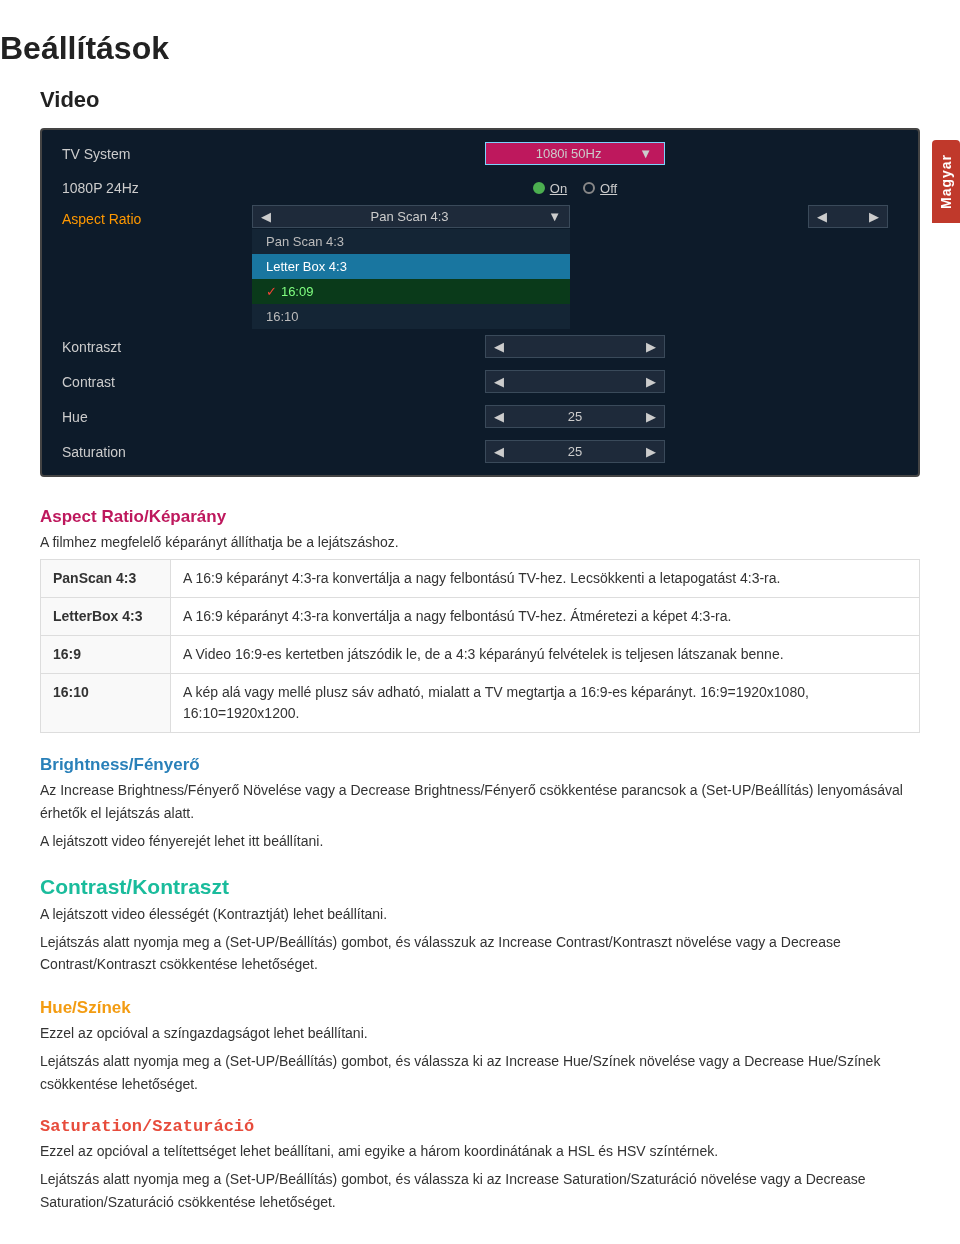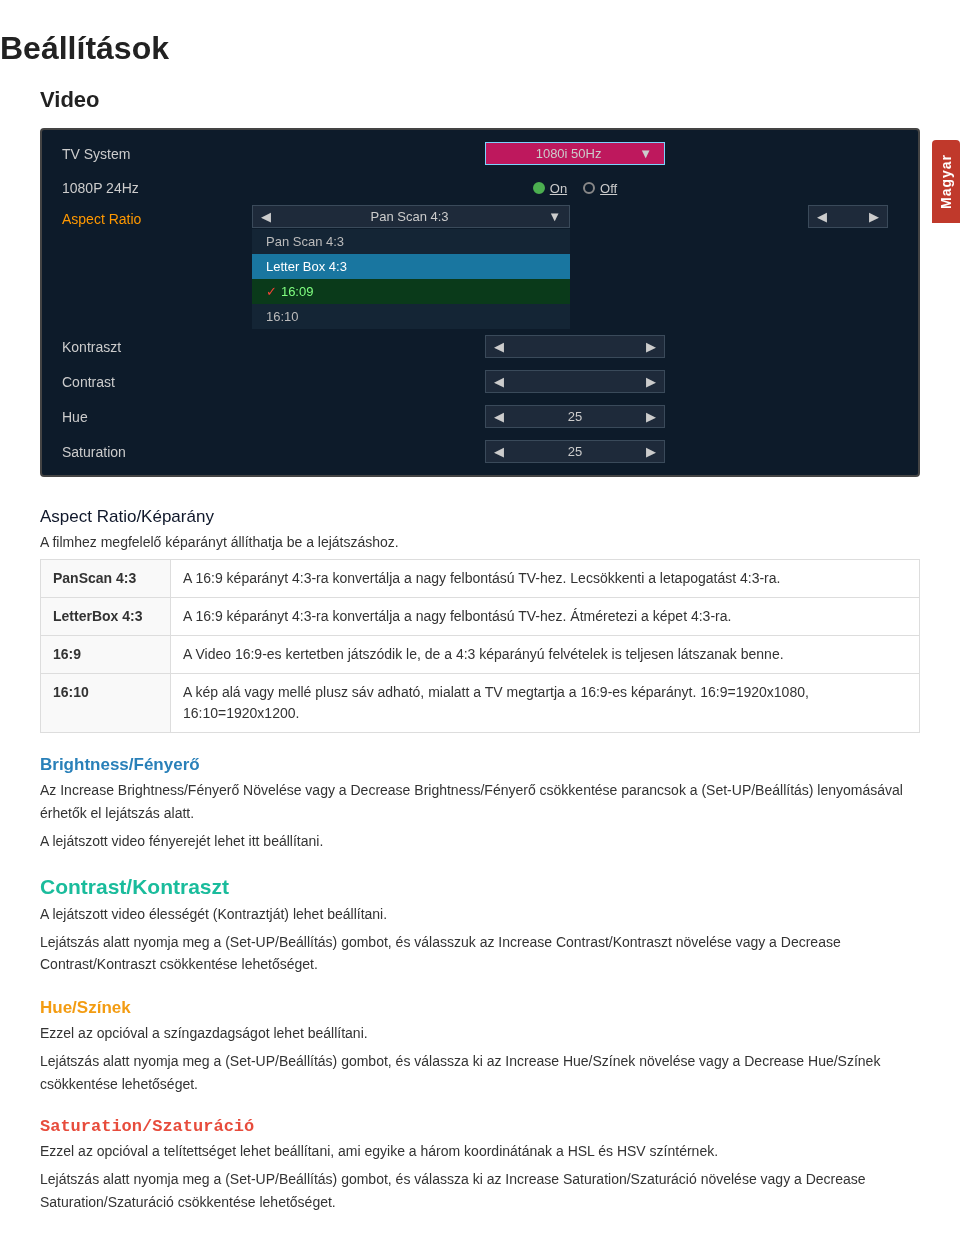--- a/index.html
+++ b/index.html
@@ -48,23 +48,23 @@
       color: #222;
     }
 
     
     .main-content {
       padding: 0 40px;
     }
 
     
     .section-heading-orange {
-      color: #0f172a;
+      color: #be185d;
       font-size: 17px;
-      font-weight: normal;
+      font-weight: bold;
       margin-top: 22px;
       margin-bottom: 4px;
     }
 
     
     .info-table {
       width: 100%;
       border-collapse: collapse;
       margin-bottom: 18px;
       border-radius: 21px;

